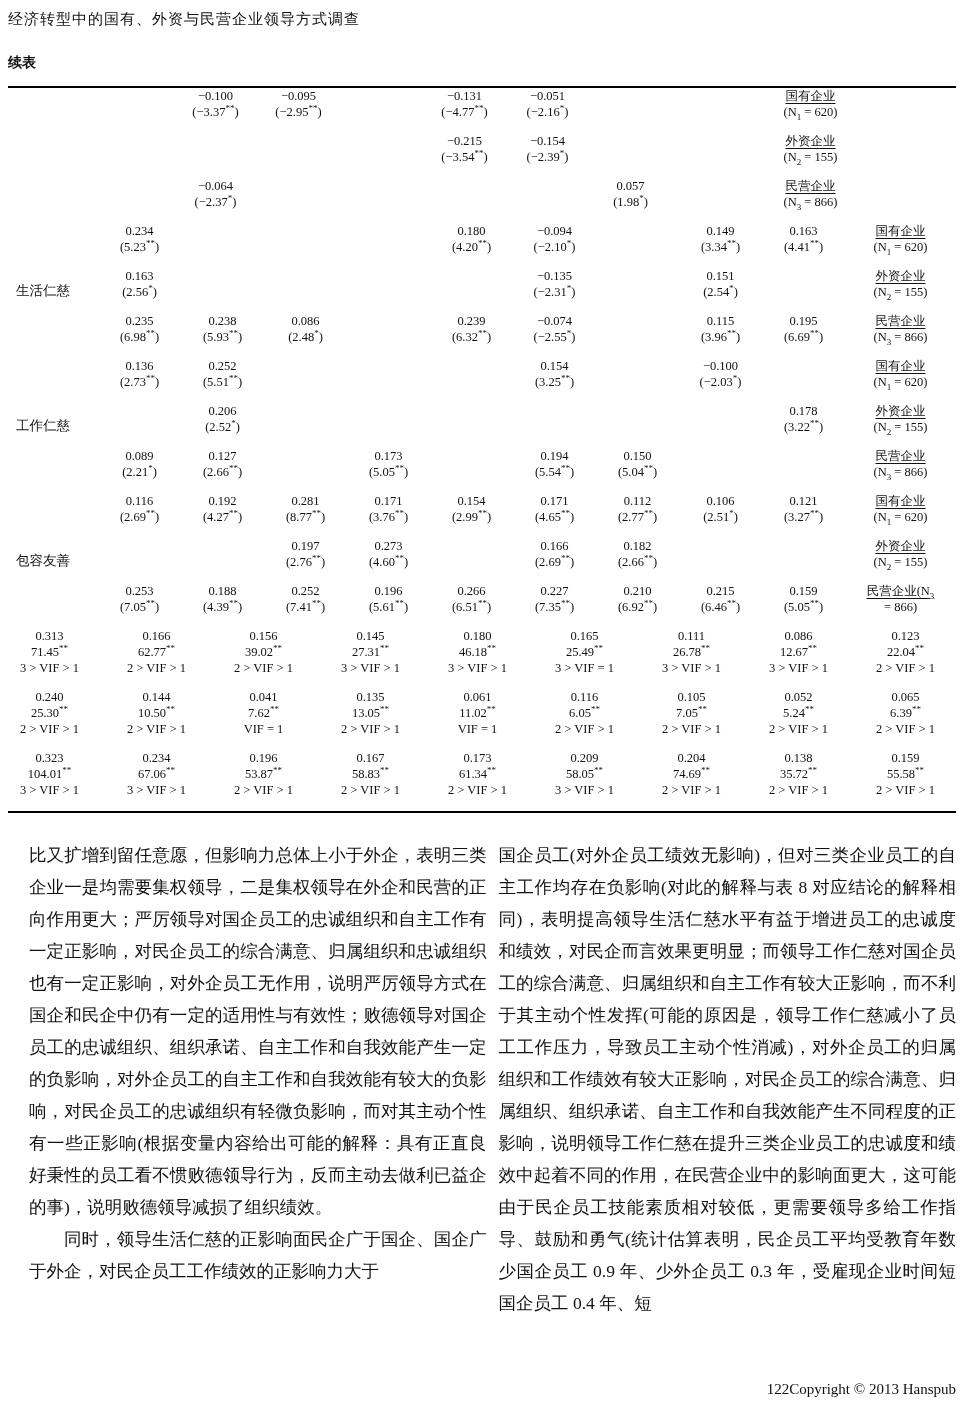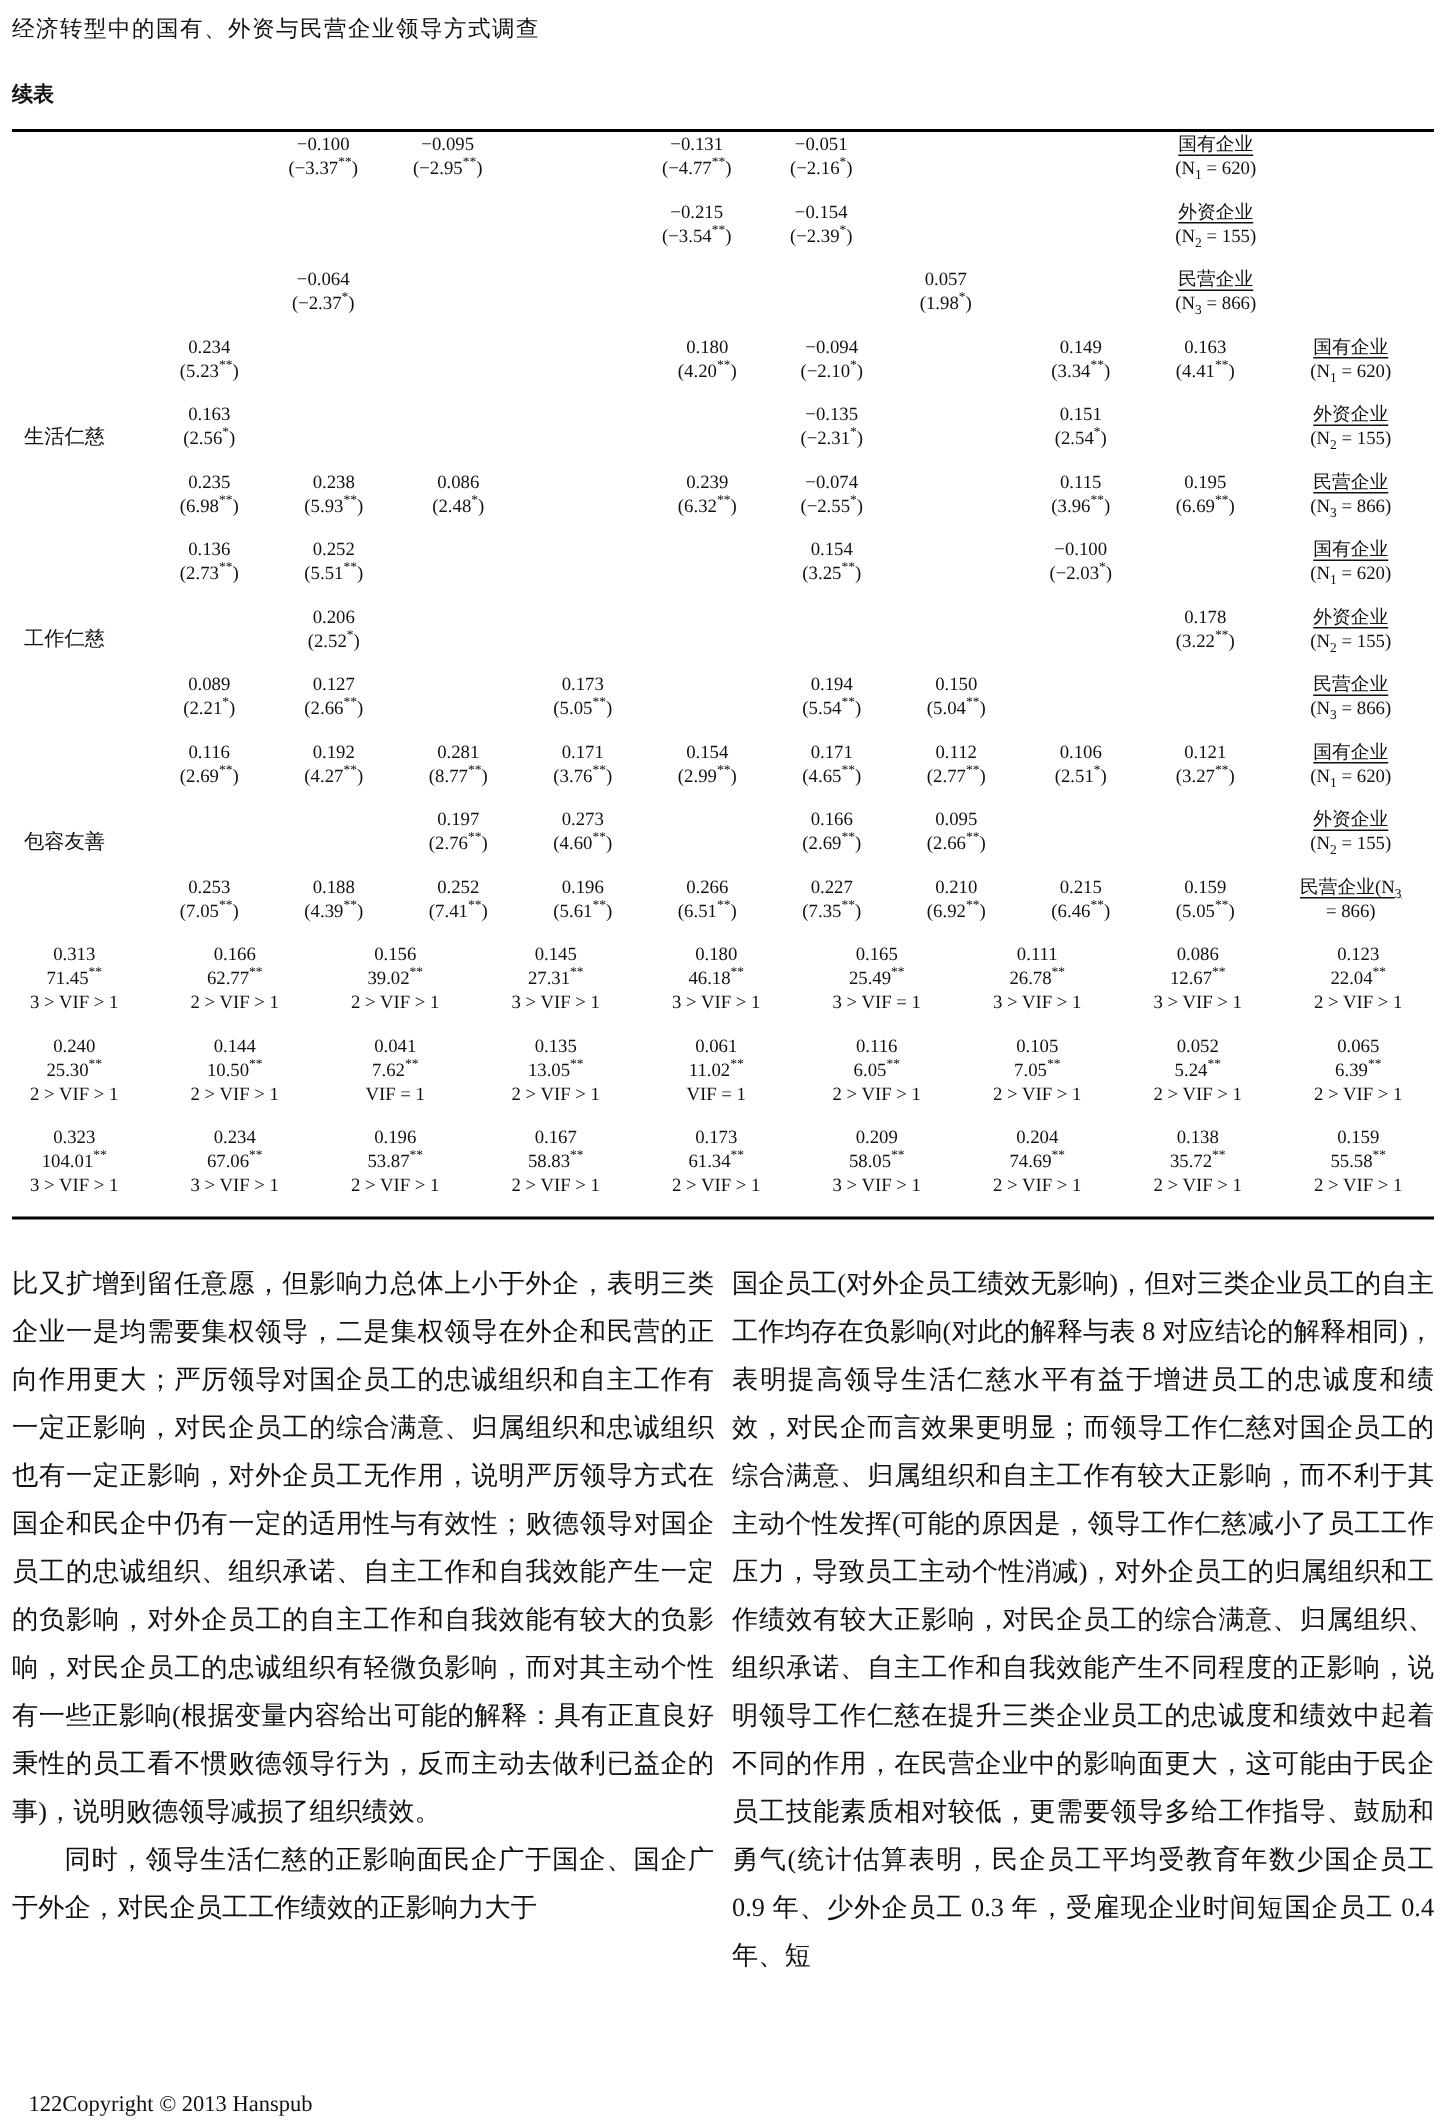--- a/index.html
+++ b/index.html
@@ -17,27 +17,27 @@
           justify-content:center;font-size:13.5px;line-height:19px;}
   .gsub{flex:1;}
   .trow{display:flex;min-height:45px;}
   .trow.tall{min-height:61px;gap:24px;}
   .tcell{width:83px;text-align:center;font-size:12.5px;line-height:16px;}
   .ccell{width:111px;text-align:center;font-size:12.5px;line-height:16px;}
   .uline{text-decoration:underline;text-underline-offset:3px;}
   sup{font-size:9px;line-height:0;}
   sub{font-size:9px;line-height:0;}
   
-  .textcols{display:flex;gap:12px;margin-top:26px;}
+  .textcols{display:flex;gap:12px;margin-top:26px;margin-left:21px;}
   .tcol{flex:1;font-size:17.5px;line-height:32px;text-align:justify;}
   .tcol p{margin:0;}
   .tcol p.indent{text-indent:2em;}
   
-  .pfooter{position:absolute;left:8px;right:8px;bottom:2px;display:flex;
-           justify-content:flex-start;font-size:15px;margin-left:11px;}
+  .pfooter{position:absolute;left:8px;right:8px;bottom:16px;display:flex;
+           justify-content:flex-end;font-size:15px;margin-left:11px;}
 </style>
 </head>
 <body>
 
 <div class="running-title">经济转型中的国有、外资与民营企业领导方式调查</div>
 
 <div class="cont-label">续表</div>
 
 <div class="rtable">
     <div class="tgroup">
@@ -352,21 +352,21 @@
           <div class="tcell">
             <div>0.273</div>
             <div>(4.60<sup>**</sup>)</div>
           </div>
           <div class="tcell"></div>
           <div class="tcell">
             <div>0.166</div>
             <div>(2.69<sup>**</sup>)</div>
           </div>
           <div class="tcell">
-            <div>0.095</div>
+            <div>0.182</div>
             <div>(2.66<sup>**</sup>)</div>
           </div>
           <div class="tcell"></div>
           <div class="tcell"></div>
           <div class="ccell">
             <div class="uline">外资企业</div>
             <div>(N<sub>2</sub> = 155)</div>
           </div>
         </div>
         <div class="trow">

